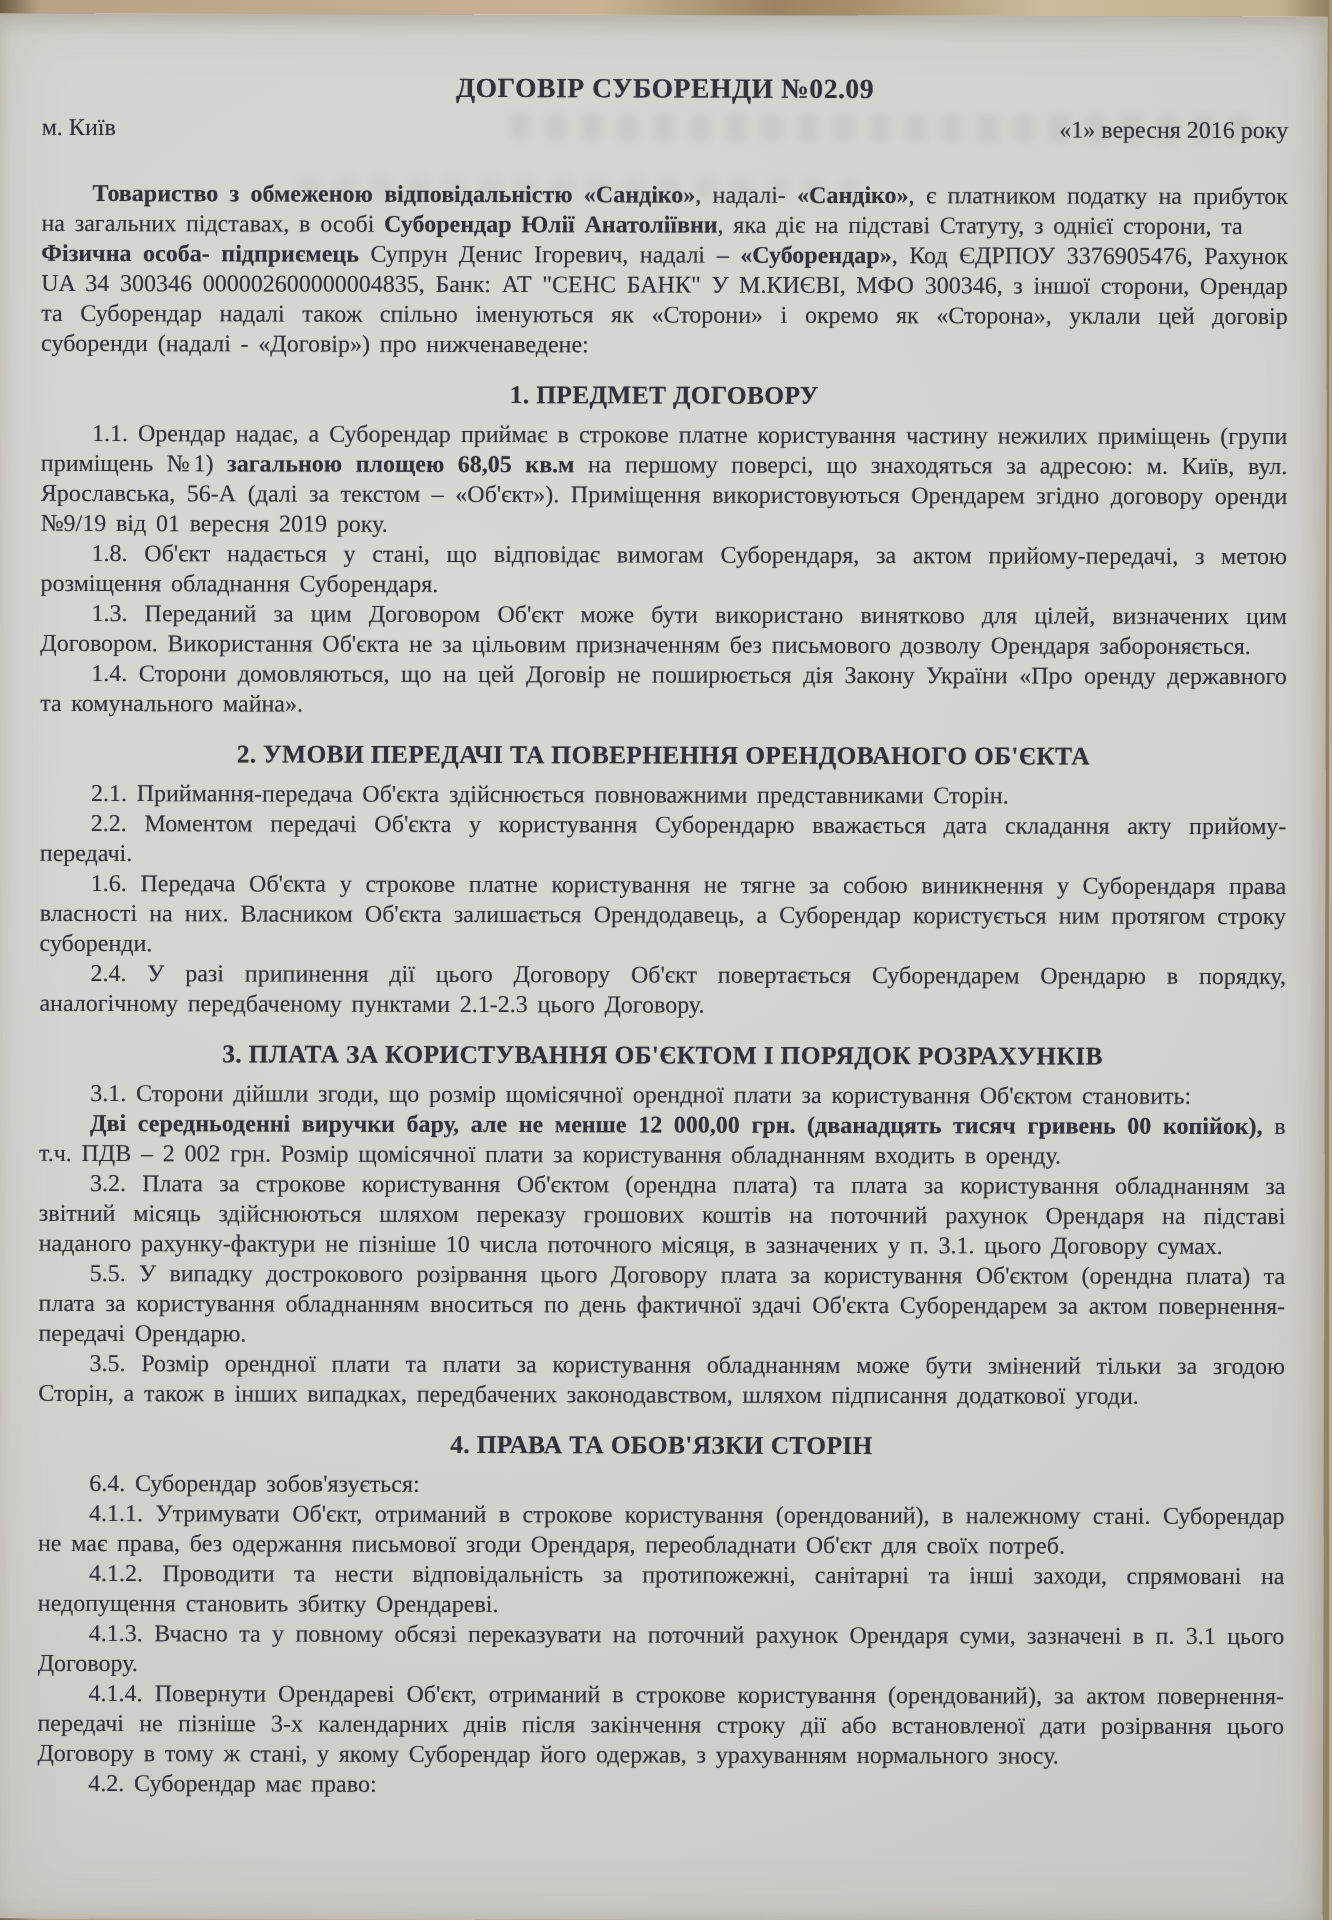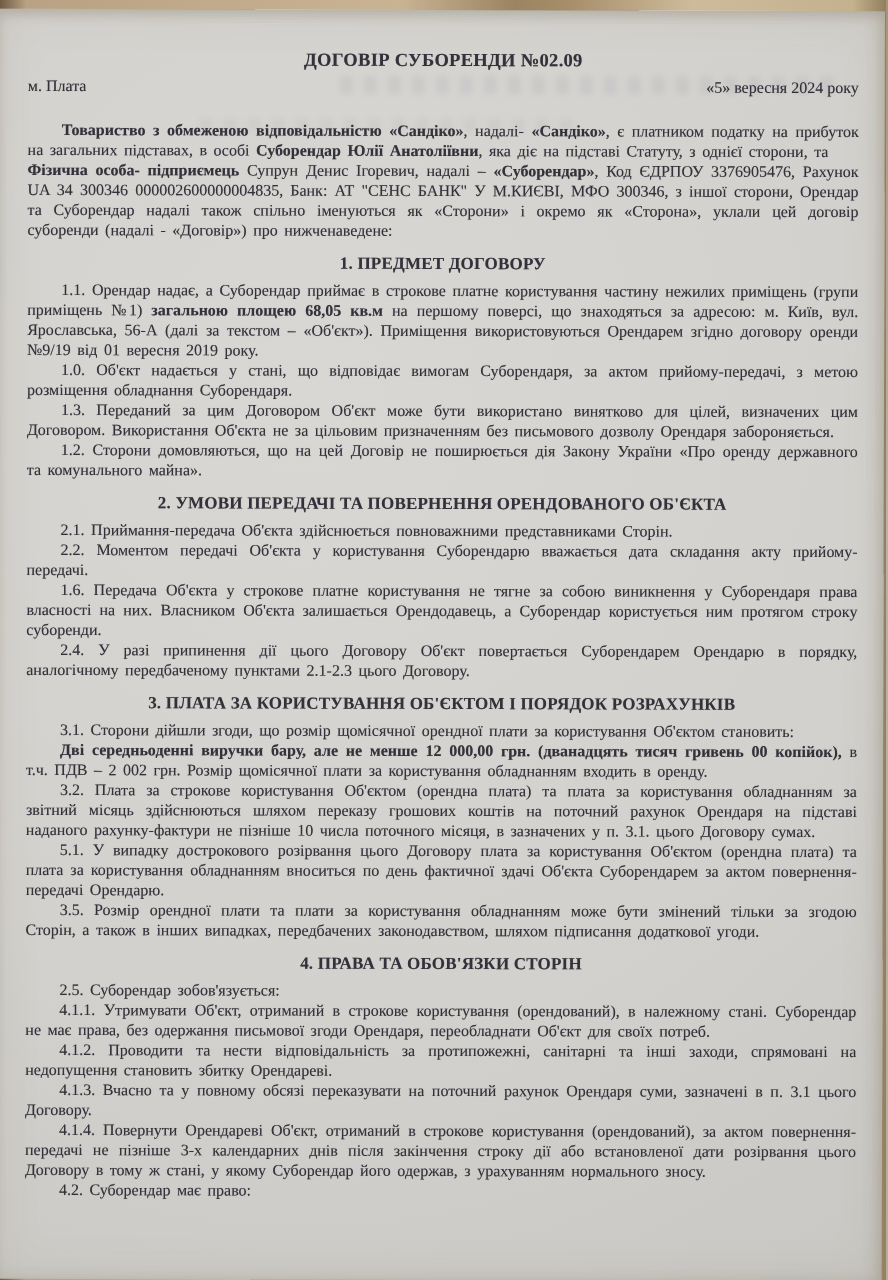--- a/index.html
+++ b/index.html
@@ -35,44 +35,44 @@
 </style>
 </head>
 <body>
 
 <div class="paper">
   <div class="ghost" id="g1"></div>
   <div class="ghost" id="g2"></div>
   <div class="content">
     <h1 class="title">ДОГОВІР СУБОРЕНДИ №02.09</h1>
     <div class="dateline">
-      <span>м. Плата</span>
-      <span>«5» вересня 2024 року</span>
+      <span>м. Київ</span>
+      <span>«1» вересня 2016 року</span>
     </div>
     <div class="doc-body">
         <p class="para"><span class="b">Товариство з обмеженою відповідальністю «Сандіко»</span><span>, надалі- </span><span class="b">«Сандіко»</span><span>, є платником податку на прибуток на загальних підставах, в особі </span><span class="b">Суборендар Юлії Анатоліївни</span><span>, яка діє на підставі Статуту, з однієї сторони, та</span></p>
         <p class="para flush"><span class="b">Фізична особа- підприємець</span><span> Супрун Денис Ігоревич, надалі – </span><span class="b">«Суборендар»</span><span>, Код ЄДРПОУ 3376905476, Рахунок UA 34 300346 000002600000004835, Банк: АТ "СЕНС БАНК" У М.КИЄВІ, МФО 300346, з іншої сторони, Орендар та Суборендар надалі також спільно іменуються як «Сторони» і окремо як «Сторона», уклали цей договір суборенди (надалі - «Договір») про нижченаведене:</span></p>
         <div class="sec-heading">1. ПРЕДМЕТ ДОГОВОРУ</div>
         <p class="para"><span>1.1. Орендар надає, а Суборендар приймає в строкове платне користування частину нежилих приміщень (групи приміщень №1) </span><span class="b">загальною площею 68,05 кв.м</span><span> на першому поверсі, що знаходяться за адресою: м. Київ, вул. Ярославська, 56-А (далі за текстом – «Об'єкт»). Приміщення використовуються Орендарем згідно договору оренди №9/19 від 01 вересня 2019 року.</span></p>
-        <p class="para"><span>1.0. Об'єкт надається у стані, що відповідає вимогам Суборендаря, за актом прийому-передачі, з метою розміщення обладнання Суборендаря.</span></p>
+        <p class="para"><span>1.8. Об'єкт надається у стані, що відповідає вимогам Суборендаря, за актом прийому-передачі, з метою розміщення обладнання Суборендаря.</span></p>
         <p class="para"><span>1.3. Переданий за цим Договором Об'єкт може бути використано винятково для цілей, визначених цим Договором. Використання Об'єкта не за цільовим призначенням без письмового дозволу Орендаря забороняється.</span></p>
-        <p class="para"><span>1.2. Сторони домовляються, що на цей Договір не поширюється дія Закону України «Про оренду державного та комунального майна».</span></p>
+        <p class="para"><span>1.4. Сторони домовляються, що на цей Договір не поширюється дія Закону України «Про оренду державного та комунального майна».</span></p>
         <div class="sec-heading">2. УМОВИ ПЕРЕДАЧІ ТА ПОВЕРНЕННЯ ОРЕНДОВАНОГО ОБ'ЄКТА</div>
         <p class="para"><span>2.1. Приймання-передача Об'єкта здійснюється повноважними представниками Сторін.</span></p>
         <p class="para"><span>2.2. Моментом передачі Об'єкта у користування Суборендарю вважається дата складання акту прийому-передачі.</span></p>
         <p class="para"><span>1.6. Передача Об'єкта у строкове платне користування не тягне за собою виникнення у Суборендаря права власності на них. Власником Об'єкта залишається Орендодавець, а Суборендар користується ним протягом строку суборенди.</span></p>
         <p class="para"><span>2.4. У разі припинення дії цього Договору Об'єкт повертається Суборендарем Орендарю в порядку, аналогічному передбаченому пунктами 2.1-2.3 цього Договору.</span></p>
         <div class="sec-heading">3. ПЛАТА ЗА КОРИСТУВАННЯ ОБ'ЄКТОМ І ПОРЯДОК РОЗРАХУНКІВ</div>
         <p class="para"><span>3.1. Сторони дійшли згоди, що розмір щомісячної орендної плати за користування Об'єктом становить:</span></p>
         <p class="para"><span class="b">Дві середньоденні виручки бару, але не менше 12 000,00 грн. (дванадцять тисяч гривень 00 копійок),</span><span> в т.ч. ПДВ – 2 002 грн. Розмір щомісячної плати за користування обладнанням входить в оренду.</span></p>
         <p class="para"><span>3.2. Плата за строкове користування Об'єктом (орендна плата) та плата за користування обладнанням за звітний місяць здійснюються шляхом переказу грошових коштів на поточний рахунок Орендаря на підставі наданого рахунку-фактури не пізніше 10 числа поточного місяця, в зазначених у п. 3.1. цього Договору сумах.</span></p>
-        <p class="para"><span>5.1. У випадку дострокового розірвання цього Договору плата за користування Об'єктом (орендна плата) та плата за користування обладнанням вноситься по день фактичної здачі Об'єкта Суборендарем за актом повернення-передачі Орендарю.</span></p>
+        <p class="para"><span>5.5. У випадку дострокового розірвання цього Договору плата за користування Об'єктом (орендна плата) та плата за користування обладнанням вноситься по день фактичної здачі Об'єкта Суборендарем за актом повернення-передачі Орендарю.</span></p>
         <p class="para"><span>3.5. Розмір орендної плати та плати за користування обладнанням може бути змінений тільки за згодою Сторін, а також в інших випадках, передбачених законодавством, шляхом підписання додаткової угоди.</span></p>
         <div class="sec-heading">4. ПРАВА ТА ОБОВ'ЯЗКИ СТОРІН</div>
-        <p class="para"><span>2.5. Суборендар зобов'язується:</span></p>
+        <p class="para"><span>6.4. Суборендар зобов'язується:</span></p>
         <p class="para"><span>4.1.1. Утримувати Об'єкт, отриманий в строкове користування (орендований), в належному стані. Суборендар не має права, без одержання письмової згоди Орендаря, переобладнати Об'єкт для своїх потреб.</span></p>
         <p class="para"><span>4.1.2. Проводити та нести відповідальність за протипожежні, санітарні та інші заходи, спрямовані на недопущення становить збитку Орендареві.</span></p>
         <p class="para"><span>4.1.3. Вчасно та у повному обсязі переказувати на поточний рахунок Орендаря суми, зазначені в п. 3.1 цього Договору.</span></p>
         <p class="para"><span>4.1.4. Повернути Орендареві Об'єкт, отриманий в строкове користування (орендований), за актом повернення-передачі не пізніше 3-х календарних днів після закінчення строку дії або встановленої дати розірвання цього Договору в тому ж стані, у якому Суборендар його одержав, з урахуванням нормального зносу.</span></p>
         <p class="para"><span>4.2. Суборендар має право:</span></p>
       </div>
   </div>
 </div>
 <div class="edge-line"></div>
 

